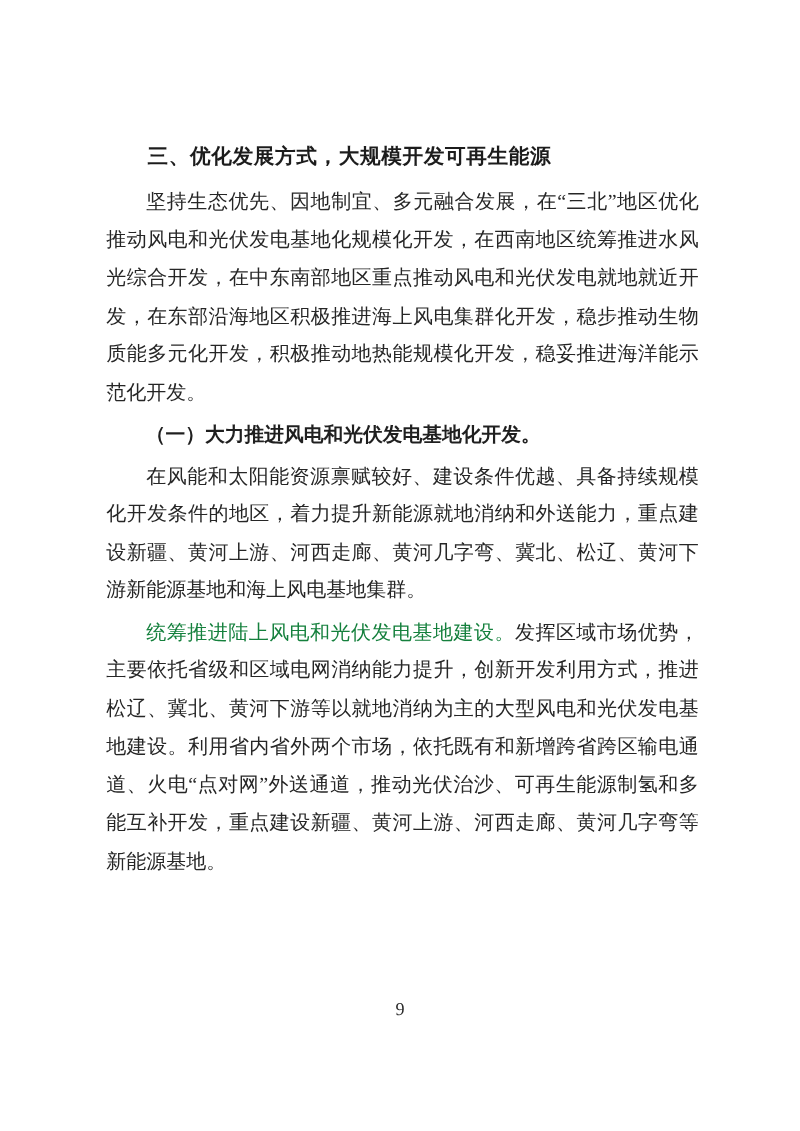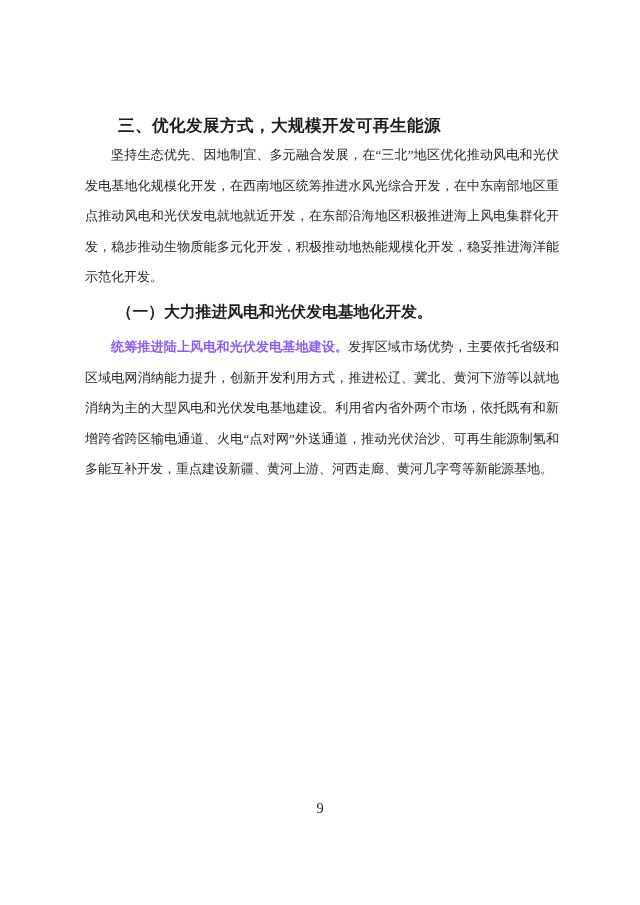--- a/index.html
+++ b/index.html
@@ -26,43 +26,43 @@
     color: #262626;
   }
   .section-heading {
     font-family: "Liberation Sans", sans-serif;
     font-size: 16.5px;
     font-weight: 700;
     color: #1c1c1c;
     line-height: 30px;
     text-indent: 2em;
     letter-spacing: 0.5px;
-    margin-bottom: 0;
+    margin-bottom: 7px;
     white-space: nowrap;
   }
   p.body-para {
-    font-size: 13px;
+    font-size: 16px;
     line-height: 30.5px;
     text-align: justify;
     text-indent: 2em;
     color: #262626;
     margin: 0;
   }
   p.sub-heading {
     font-size: 15.8px;
     line-height: 30.5px;
     text-indent: 2em;
     font-weight: 700;
     font-style: normal;
     color: #1f1f1f;
     margin: 4px 0 2px 0;
   }
   .lead-bold {
-    font-weight: 700;
-    color: #8b5cf6;
+    font-weight: 400;
+    color: #15803d;
   }
   .spacer-sm { height: 3px; }
   .page-number {
     position: absolute;
     left: 0;
     top: 800px;
     width: 640px;
     text-align: center;
     font-size: 14.5px;
     color: #2a2a2a;
@@ -74,20 +74,21 @@
 
 <div class="page">
   <div class="content">
 
     <h2 class="section-heading">三、优化发展方式，大规模开发可再生能源</h2>
 
     <p class="body-para"><span>坚持生态优先、因地制宜、多元融合发展，在“三北”地区优化推动风电和光伏发电基地化规模化开发，在西南地区统筹推进水风光综合开发，在中东南部地区重点推动风电和光伏发电就地就近开发，在东部沿海地区积极推进海上风电集群化开发，稳步推动生物质能多元化开发，积极推动地热能规模化开发，稳妥推进海洋能示范化开发。</span></p>
 
     <p class="sub-heading"><span>（一）大力推进风电和光伏发电基地化开发。</span></p>
 
+    <p class="body-para"><span>在风能和太阳能资源禀赋较好、建设条件优越、具备持续规模化开发条件的地区，着力提升新能源就地消纳和外送能力，重点建设新疆、黄河上游、河西走廊、黄河几字弯、冀北、松辽、黄河下游新能源基地和海上风电基地集群。</span></p>
 
     <div class="spacer-sm"></div>
 
     <p class="body-para"><span class="lead-bold">统筹推进陆上风电和光伏发电基地建设。</span><span>发挥区域市场优势，主要依托省级和区域电网消纳能力提升，创新开发利用方式，推进松辽、冀北、黄河下游等以就地消纳为主的大型风电和光伏发电基地建设。利用省内省外两个市场，依托既有和新增跨省跨区输电通道、火电“点对网”外送通道，推动光伏治沙、可再生能源制氢和多能互补开发，重点建设新疆、黄河上游、河西走廊、黄河几字弯等新能源基地。</span></p>
 
     <div class="spacer-sm"></div>
 
 
   </div>
 

